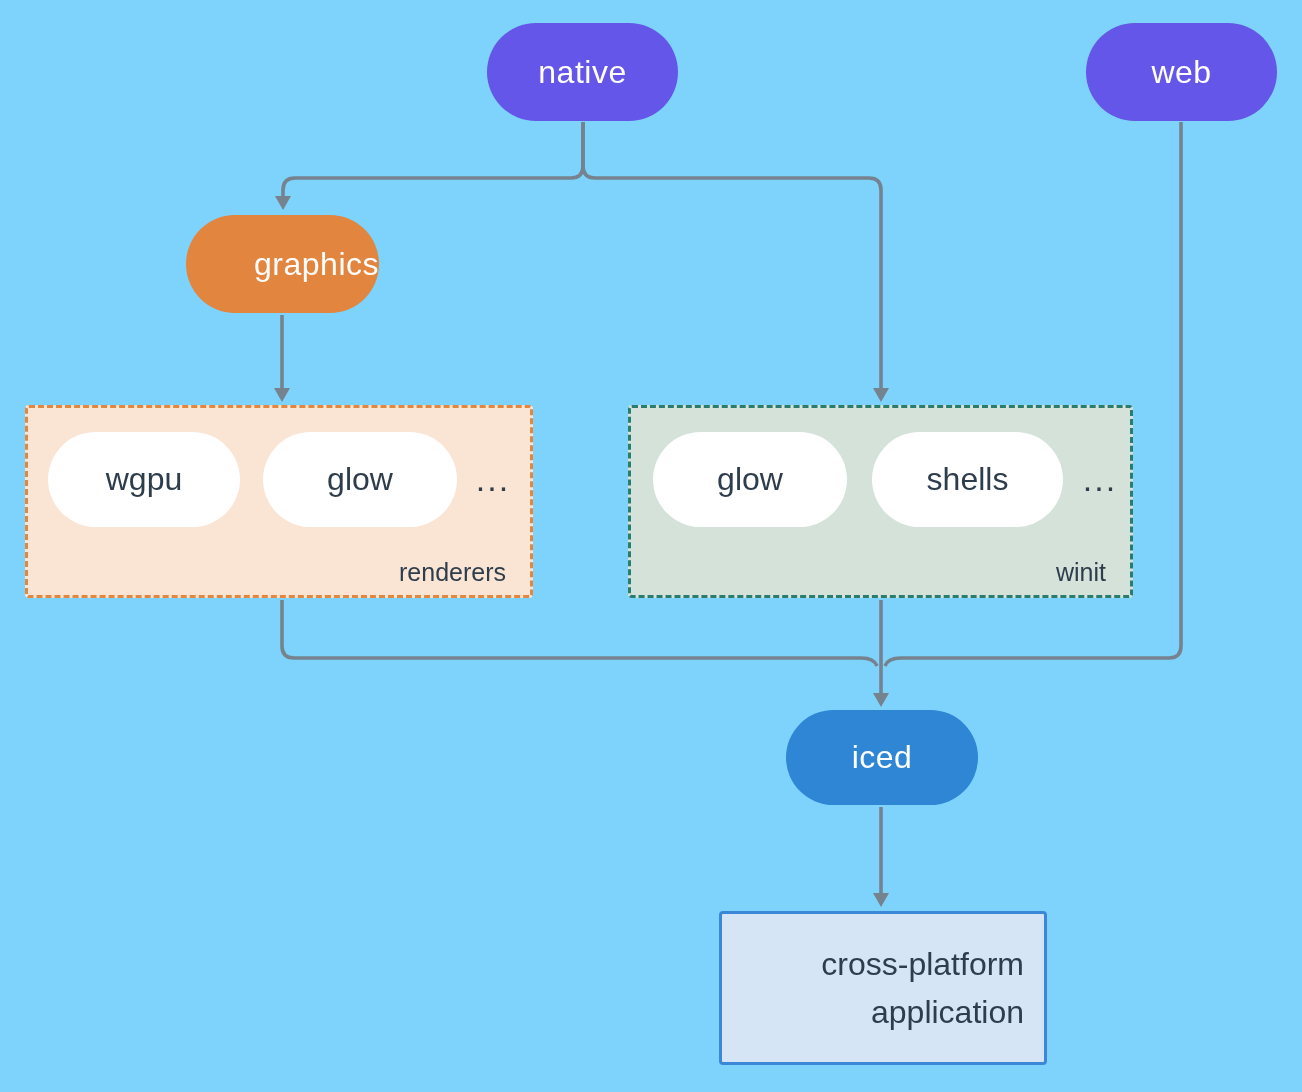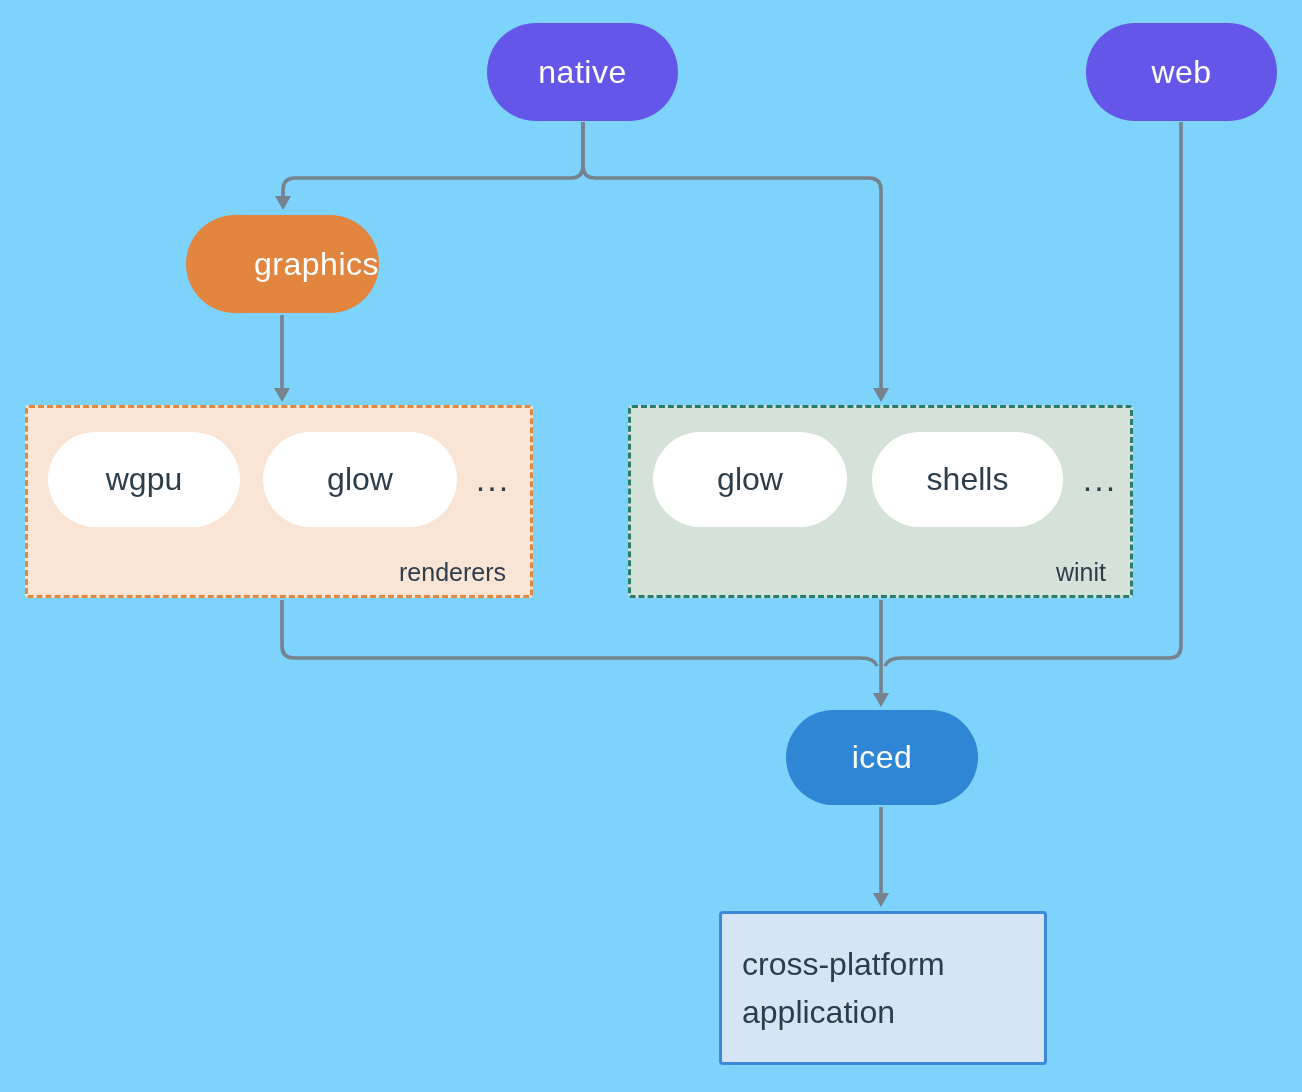--- a/index.html
+++ b/index.html
@@ -92,21 +92,21 @@
     position: absolute;
     left: 719px; top: 911px;
     width: 328px; height: 154px;
     box-sizing: border-box;
     background: #d6e5f6;
     border: 3px solid #3d87d9;
     border-radius: 4px;
     display: flex;
     align-items: center;
     justify-content: center;
-    text-align: left;
+    text-align: right;
     color: #2e3d4c;
     font-size: 32px;
     line-height: 48px;
     padding: 0 20px;
   }
   .edge {
     stroke: #76828e;
     stroke-width: 3.6;
     fill: none;
   }

